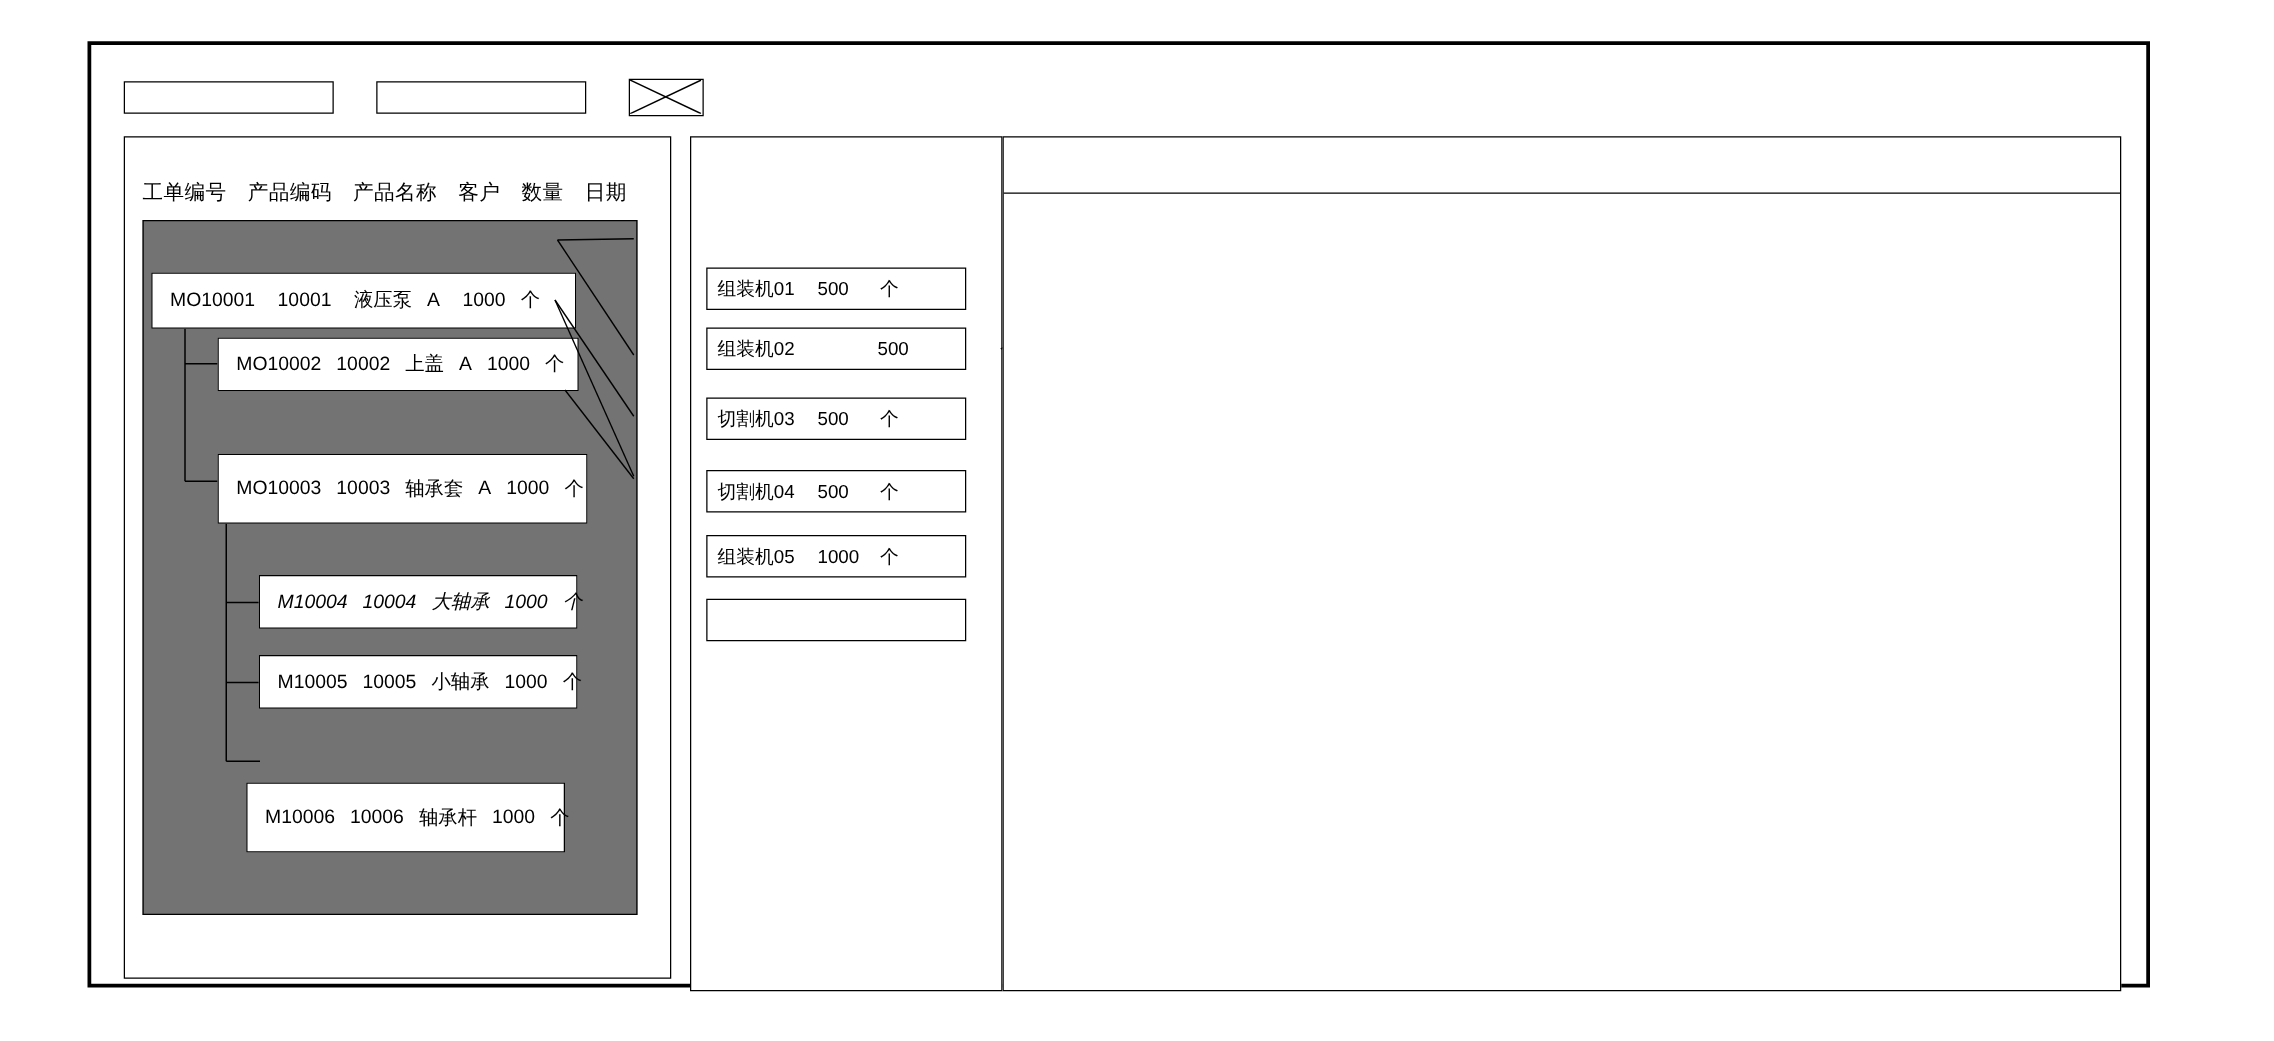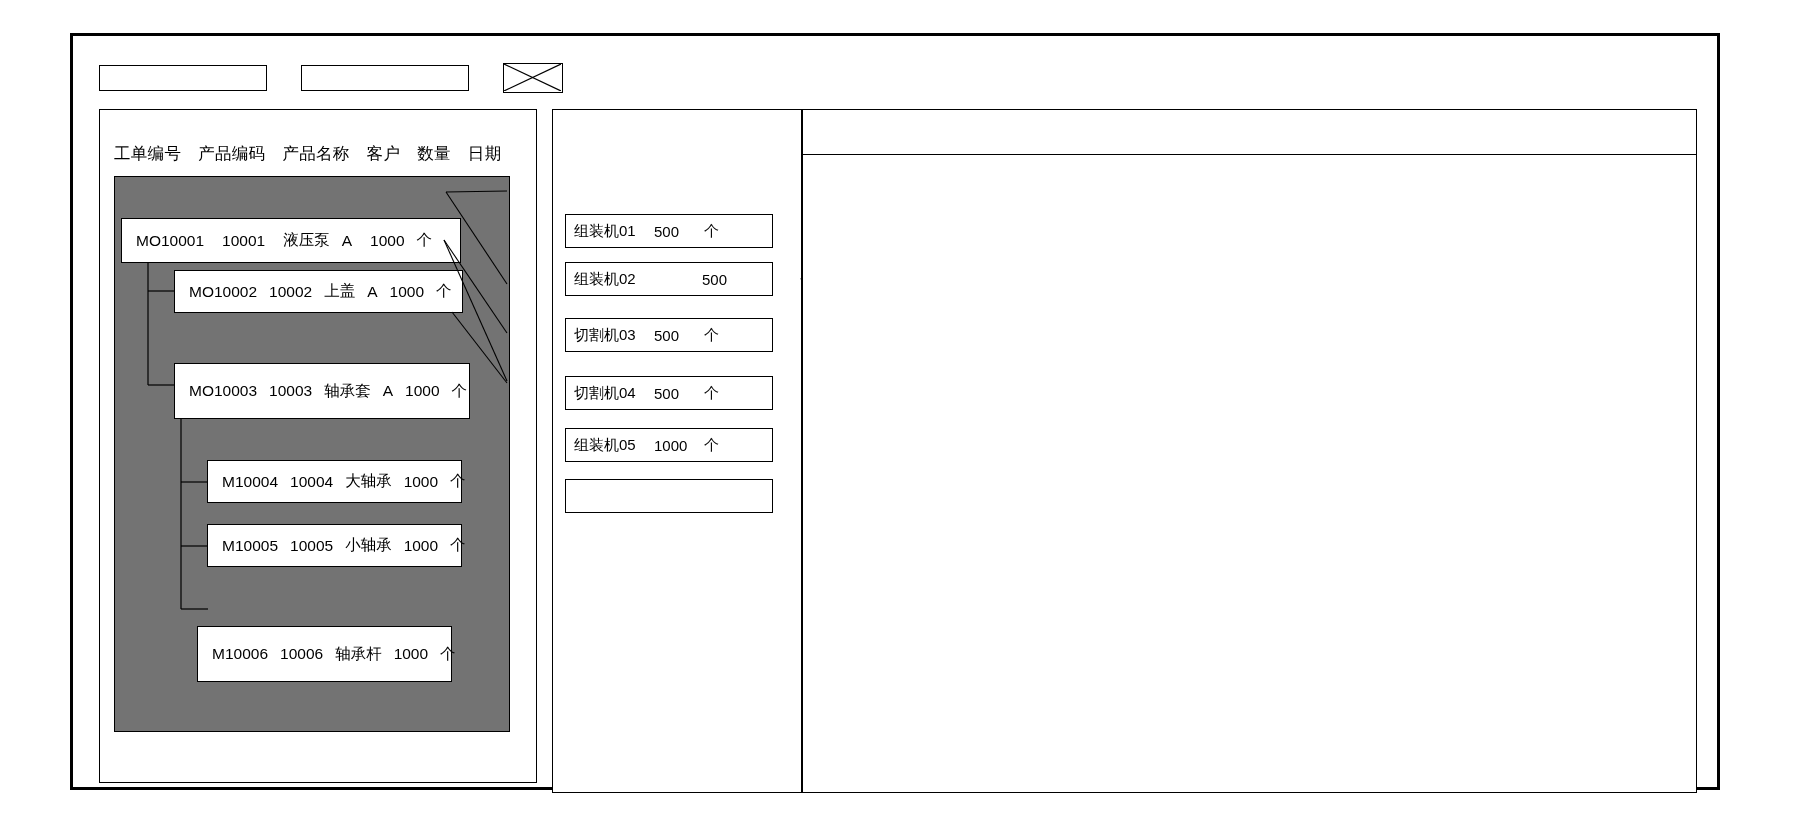--- a/index.html
+++ b/index.html
@@ -122,21 +122,21 @@
 
         <div class="node" style="left:59px;top:186px;width:296px;height:56px;">
           <span>MO10003</span>
           <span>10003</span>
           <span>轴承套</span>
           <span>A</span>
           <span>1000</span>
           <span>个</span>
         </div>
 
-        <div class="node" style="left:92px;top:283px;width:255px;height:43px;">
+        <div class="node" style="left:92px;top:283px;width:255px;height:43px;font-style:italic;">
           <span>M10004</span>
           <span>10004</span>
           <span>大轴承</span>
           <span>1000</span>
           <span>个</span>
         </div>
 
         <div class="node" style="left:92px;top:347px;width:255px;height:43px;">
           <span>M10005</span>
           <span>10005</span>

